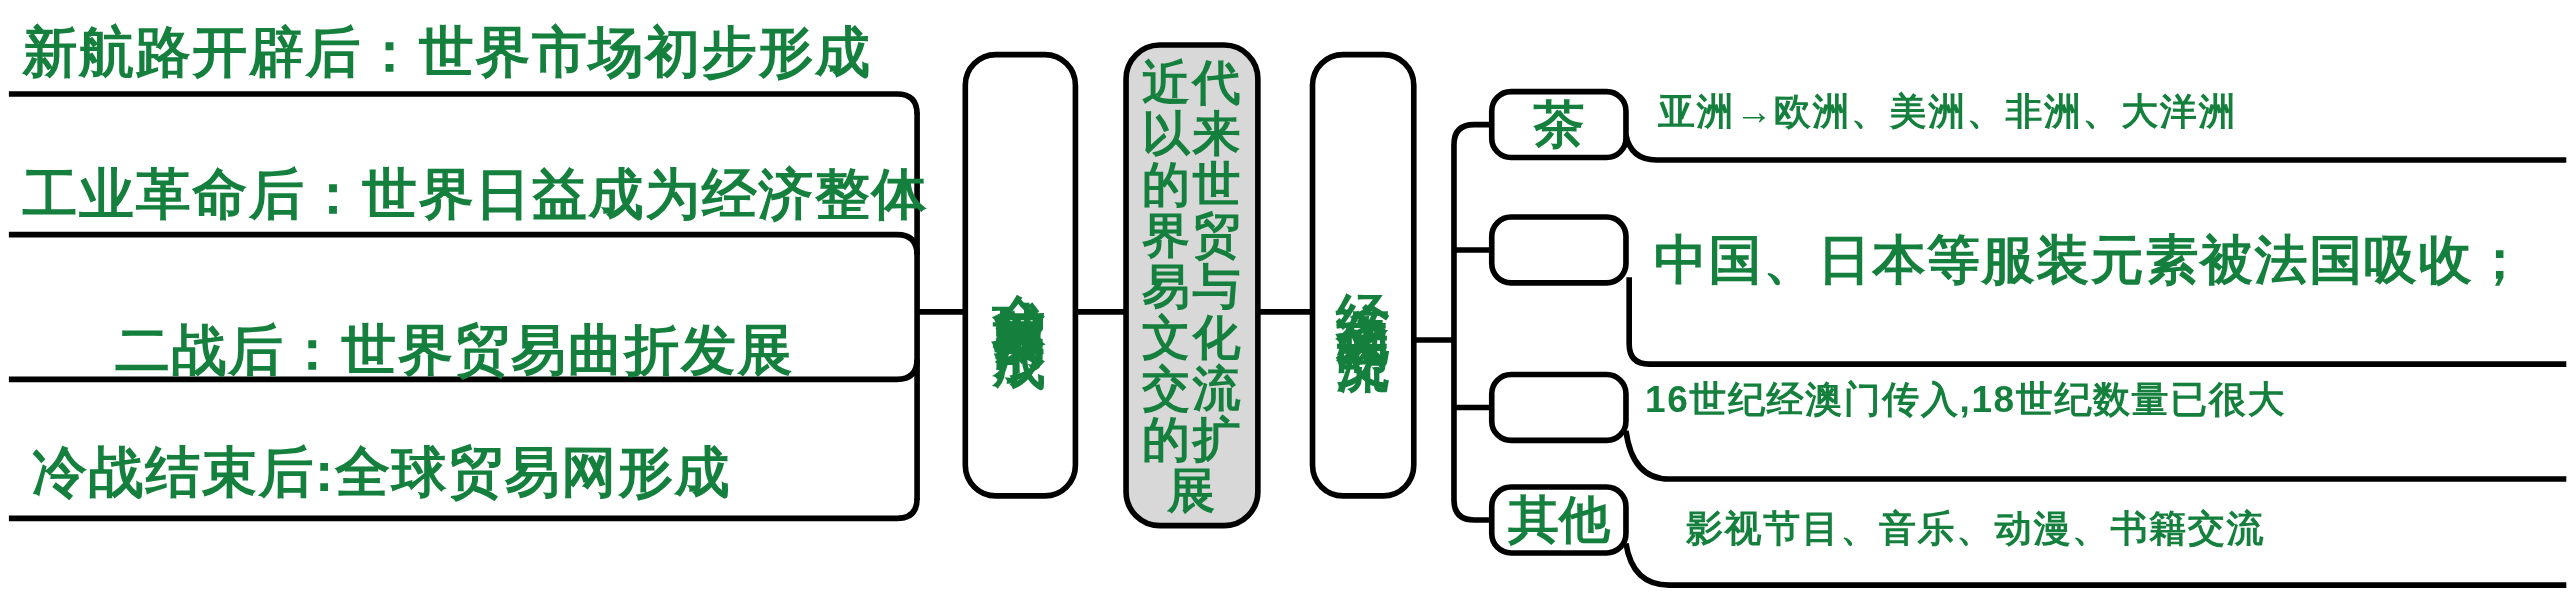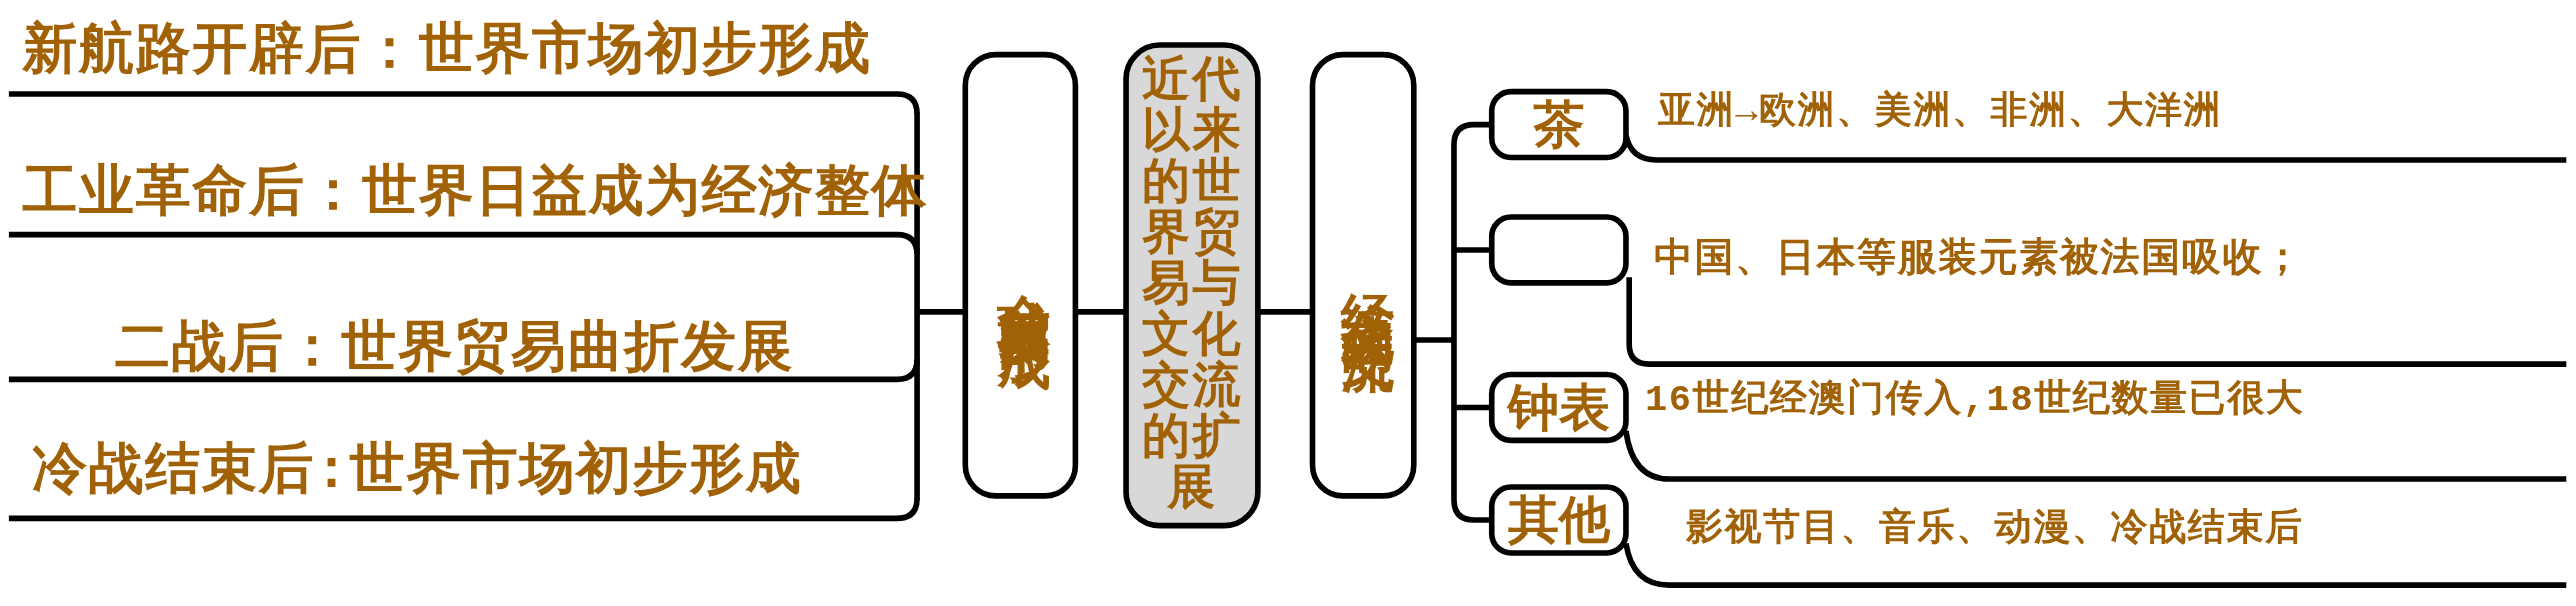--- a/index.html
+++ b/index.html
@@ -1,22 +1,22 @@
 <!DOCTYPE html>
 <html style="font-size:13px"><head>
 <meta charset="utf-8">
 <style>
   html,body{margin:0;padding:0;background:#ffffff;}
   #canvas{
     position:relative;
     width:2576px;height:606px;
     background:#ffffff;
-    font-family:Liberation Mono, monospace;
+    font-family:Liberation Sans, sans-serif;
     font-weight:700;
-    color:#a16207;
+    color:#15803d;
     overflow:hidden;
   }
   #lines{position:absolute;left:0;top:0;width:2576px;height:606px;}
   .txt{
     position:absolute;
     line-height:1.05;
     font-size:55px;
     white-space:nowrap;
     letter-spacing:1.6px;
   }
@@ -45,21 +45,21 @@
     line-break:anywhere;
     white-space:normal;
   }
   .smalllabel{
     position:absolute;
     width:134px;height:66px;
     display:flex;align-items:center;justify-content:center;
     font-size:51px;
   }
   .desc{position:absolute;font-size:37px;line-height:1.05;white-space:nowrap;letter-spacing:1.6px;}
-  .desc2{position:absolute;font-size:39px;line-height:82px;white-space:nowrap;letter-spacing:1.6px;}
+  .desc2{position:absolute;font-size:53px;line-height:82px;white-space:nowrap;letter-spacing:1.6px;}
 </style>
 </head>
 <body>
 
 <div id="canvas">
 
   <svg id="lines" viewBox="0 0 3203 754" xmlns="http://www.w3.org/2000/svg">
     <g stroke="#000000" stroke-width="7" fill="none">
 
       <path d="M 10 117 H 1115 Q 1140 117 1140 142"></path>
@@ -90,38 +90,37 @@
       <rect x="1855" y="114" width="167" height="82" rx="24" fill="#ffffff"></rect>
       <rect x="1855" y="270" width="167" height="82" rx="24" fill="#ffffff"></rect>
       <rect x="1855" y="466" width="167" height="82" rx="24" fill="#ffffff"></rect>
       <rect x="1855" y="606" width="167" height="82" rx="24" fill="#ffffff"></rect>
     </g>
   </svg>
 
   <div class="txt" style="left:22.5px;top:24px">新航路开辟后：世界市场初步形成</div>
   <div class="txt leftitem-3" style="left:0px;top:322px">二战后：世界贸易曲折发展</div>
   <div class="txt" style="left:22.5px;top:166px">工业革命后：世界日益成为经济整体</div>
-  <div class="txt" style="left:32px;top:444px">冷战结束后:世界市场初步形成</div>
+  <div class="txt" style="left:32px;top:444px">冷战结束后:全球贸易网形成</div>
 
   <div class="vtext" style="left:965px;top:55px;width:110px;height:442px">全球贸易网形成</div>
 
   <div class="centerwrap">
     <div class="inner">近代以来的世界贸易与文化交流的扩展</div>
   </div>
 
   <div class="vtext" style="left:1313px;top:55px;width:101px;height:442px">经济文化的交流</div>
 
   <div class="smalllabel" style="left:1492px;top:92px">茶</div>
-  <div class="smalllabel" style="left:1492px;top:375px">钟表</div>
   <div class="smalllabel" style="left:1492px;top:487px">其他</div>
 
   <div class="desc" style="left:1658px;top:93px">亚洲→欧洲、美洲、非洲、大洋洲</div>
 
   <div class="desc2" style="left:1654px;top:219px">
     <div>中国、日本等服装元素被法国吸收；</div>
   </div>
 
   <div class="desc" style="left:1645px;top:381px">16世纪经澳门传入,18世纪数量已很大</div>
 
-  <div class="desc" style="left:1686px;top:510px">影视节目、音乐、动漫、冷战结束后</div>
+  <div class="desc" style="left:1686px;top:510px">影视节目、音乐、动漫、书籍交流</div>
 
 </div>
 
 
 </body></html>

